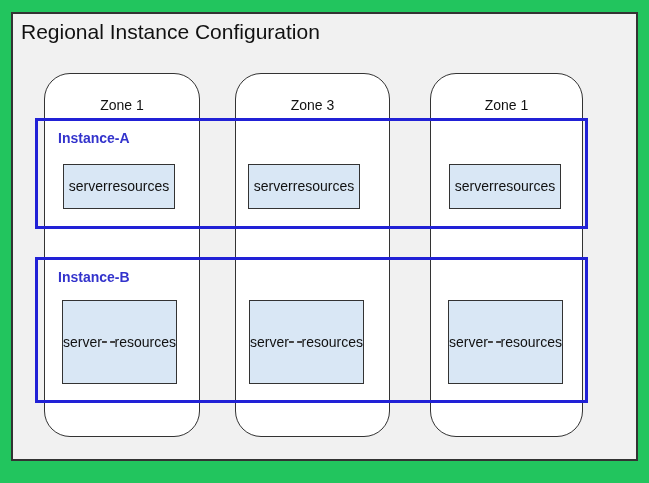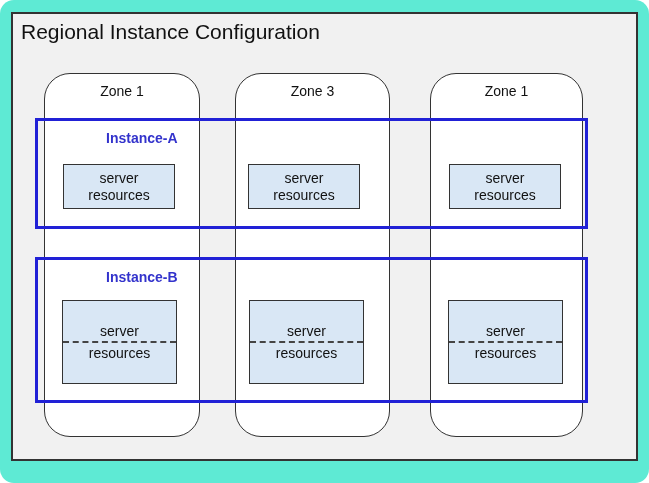--- a/index.html
+++ b/index.html
@@ -16,23 +16,22 @@
   html, body {
     margin: 0;
     padding: 0;
     background: #ffffff;
     font-family: "Liberation Sans", sans-serif;
   }
   .canvas {
     position: relative;
     width: 649px;
     height: 483px;
-    background: #5eead4;
+    background: #22c55e;
     overflow: hidden;
-    border-radius: 14px;
   }
   .outer-frame {
     position: absolute;
     left: 11px;
     top: 12px;
     width: 627px;
     height: 449px;
     box-sizing: border-box;
     border: 2px solid var(--outer-border);
     background: var(--background);
@@ -53,21 +52,21 @@
     background: var(--zone-fill);
     border: 1px solid var(--zone-border);
     border-radius: 26px;
     z-index: 1;
   }
   .zone-1 { left: 44px;  width: 156px; }
   .zone-2 { left: 235px; width: 155px; }
   .zone-3 { left: 430px; width: 153px; }
   .zone-label {
     display: block;
-    margin-top: 9px;
+    margin-top: 23px;
     text-align: center;
     font-size: 14px;
     color: var(--text);
   }
   .instance {
     position: absolute;
     left: 35px;
     width: 553px;
     box-sizing: border-box;
     border: 3px solid var(--instance-border);
@@ -77,29 +76,28 @@
   .instance-a { top: 118px; height: 111px; }
   .instance-b { top: 257px; height: 146px; }
   .instance-label {
     position: absolute;
     left: 20px;
     top: 9px;
     font-size: 14px;
     font-weight: bold;
     color: var(--instance-label);
     white-space: nowrap;
-    margin-left: 48px;
   }
   .server-box {
     position: absolute;
     box-sizing: border-box;
     background: var(--server-box-fill);
     border: 1px solid var(--server-box-border);
     display: flex;
-    flex-direction: column;
+    flex-direction: row;
     align-items: center;
     justify-content: center;
     font-size: 14px;
     line-height: 1.15;
     color: var(--text);
     text-align: center;
     z-index: 3;
   }
   .row-a .server-box { top: 164px; height: 45px; width: 112px; }
   .row-b .server-box { top: 300px; height: 84px; width: 115px; }

